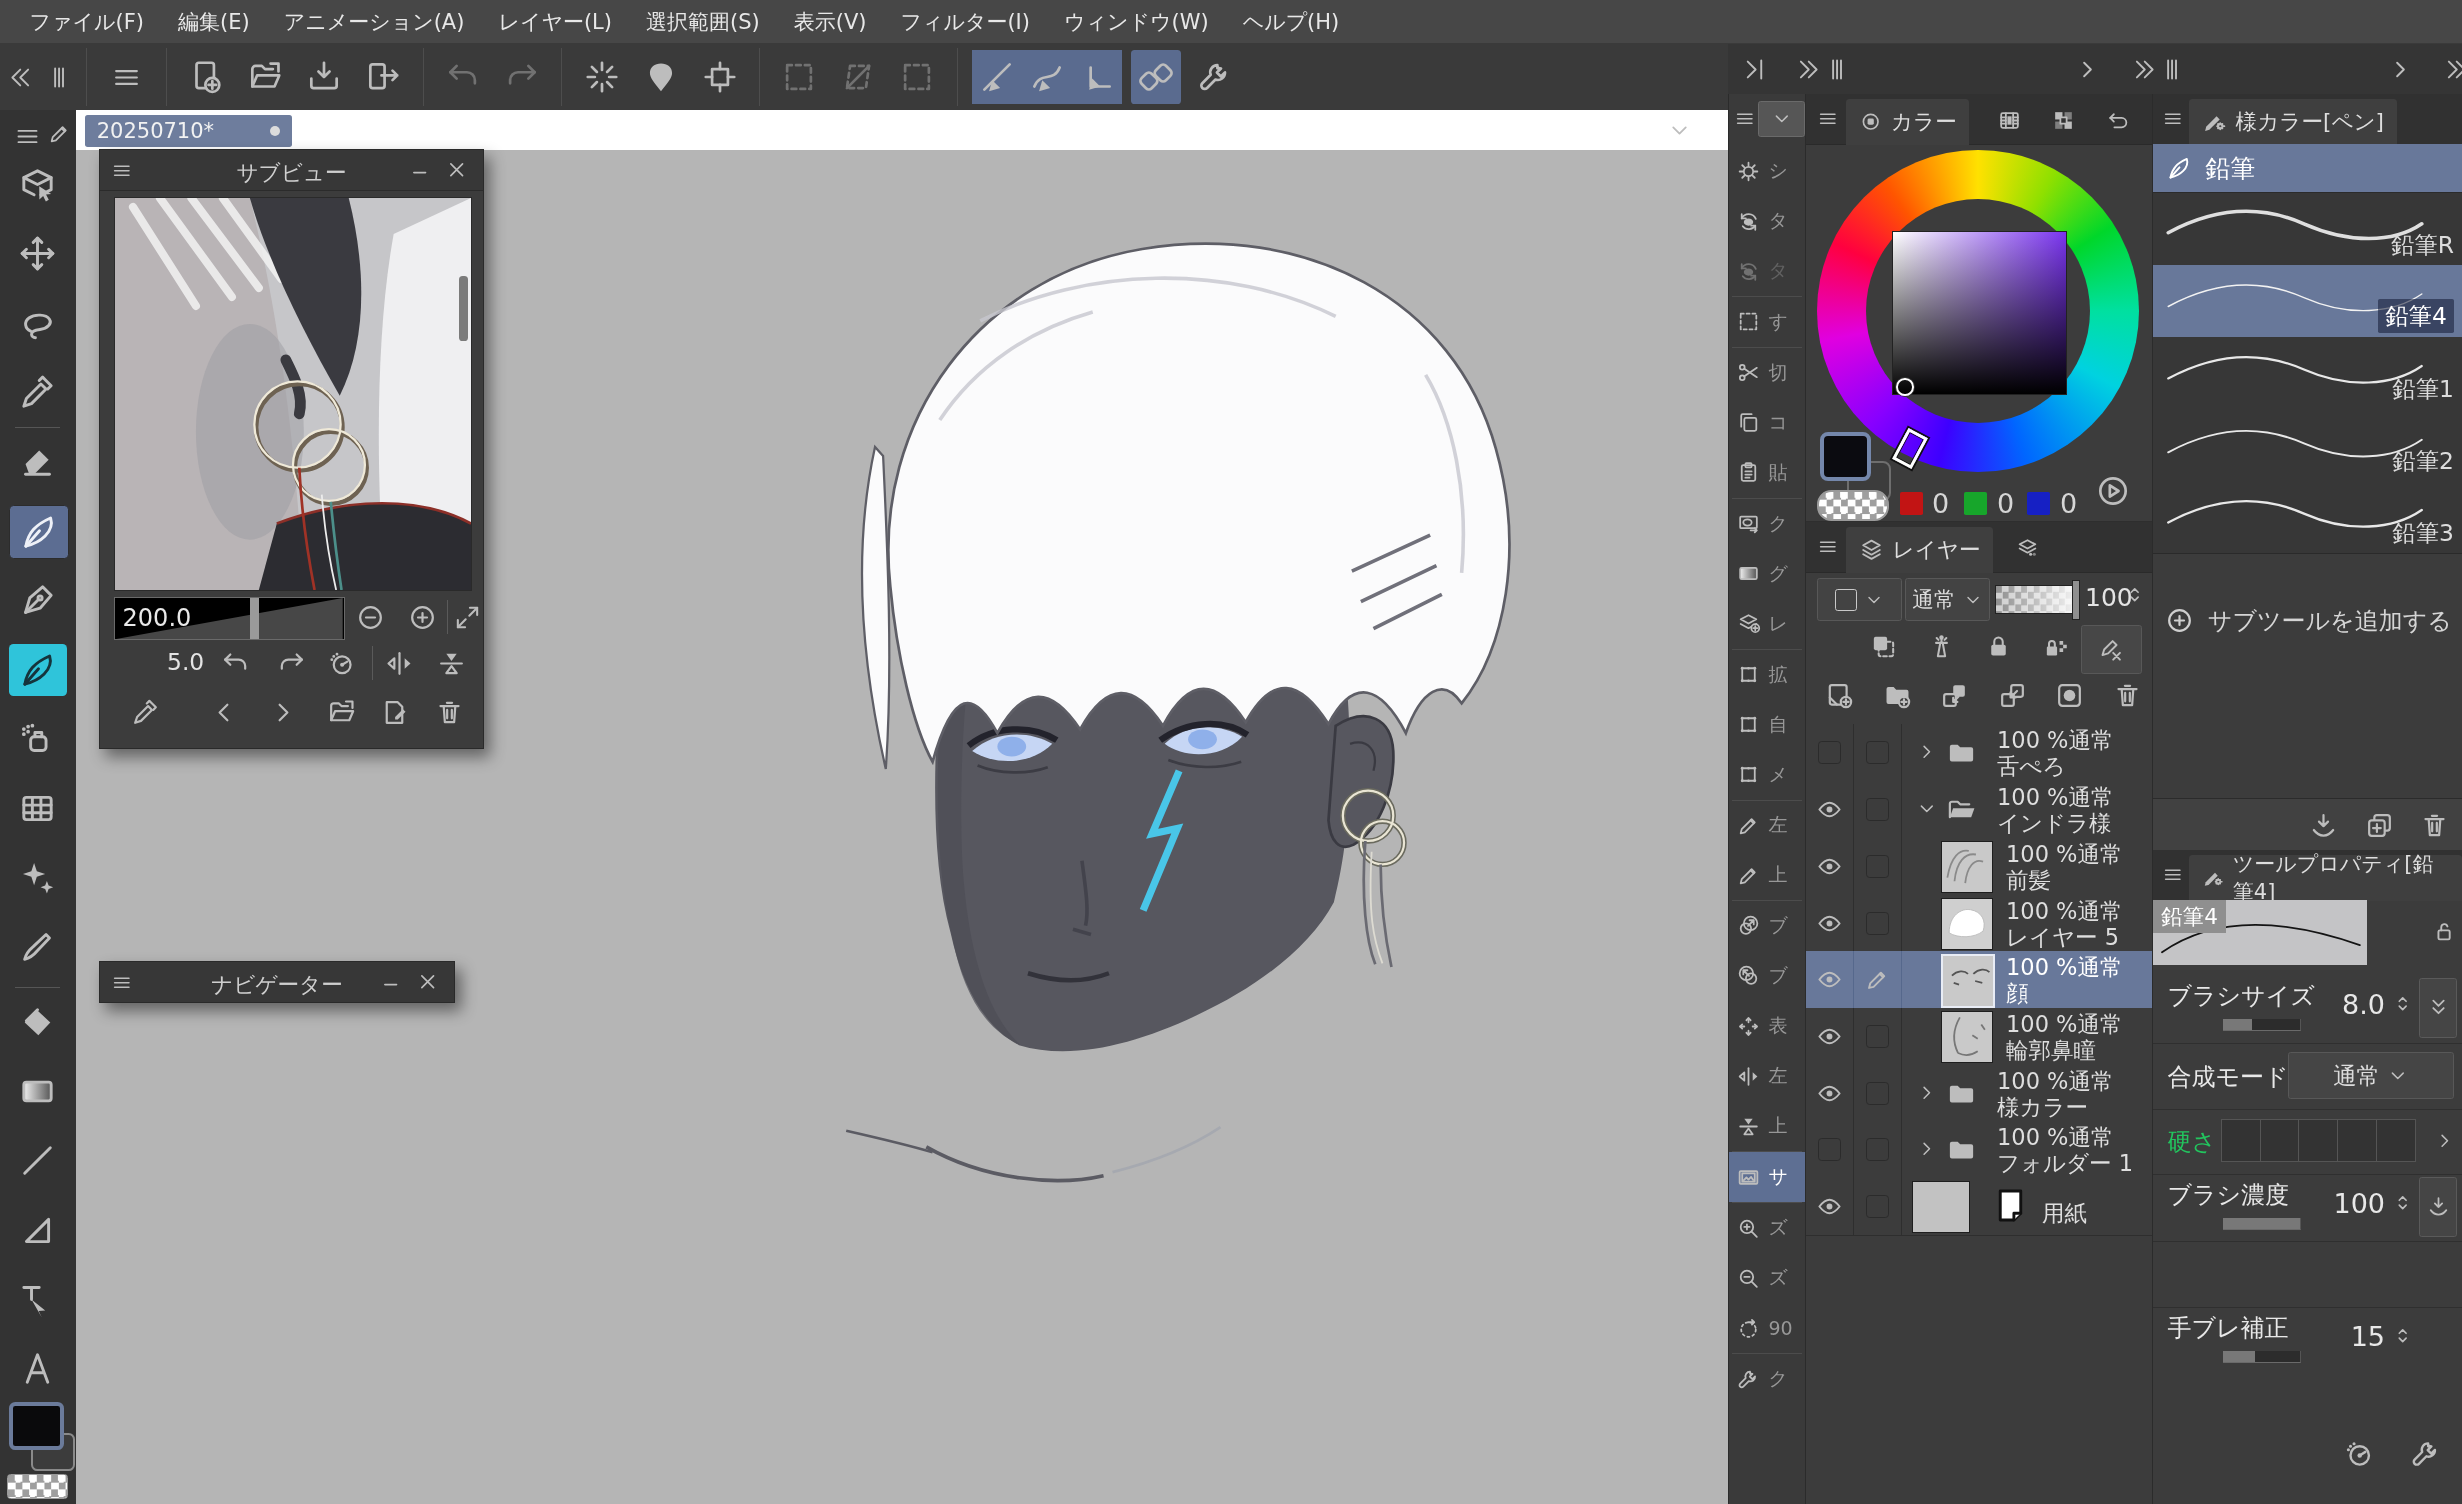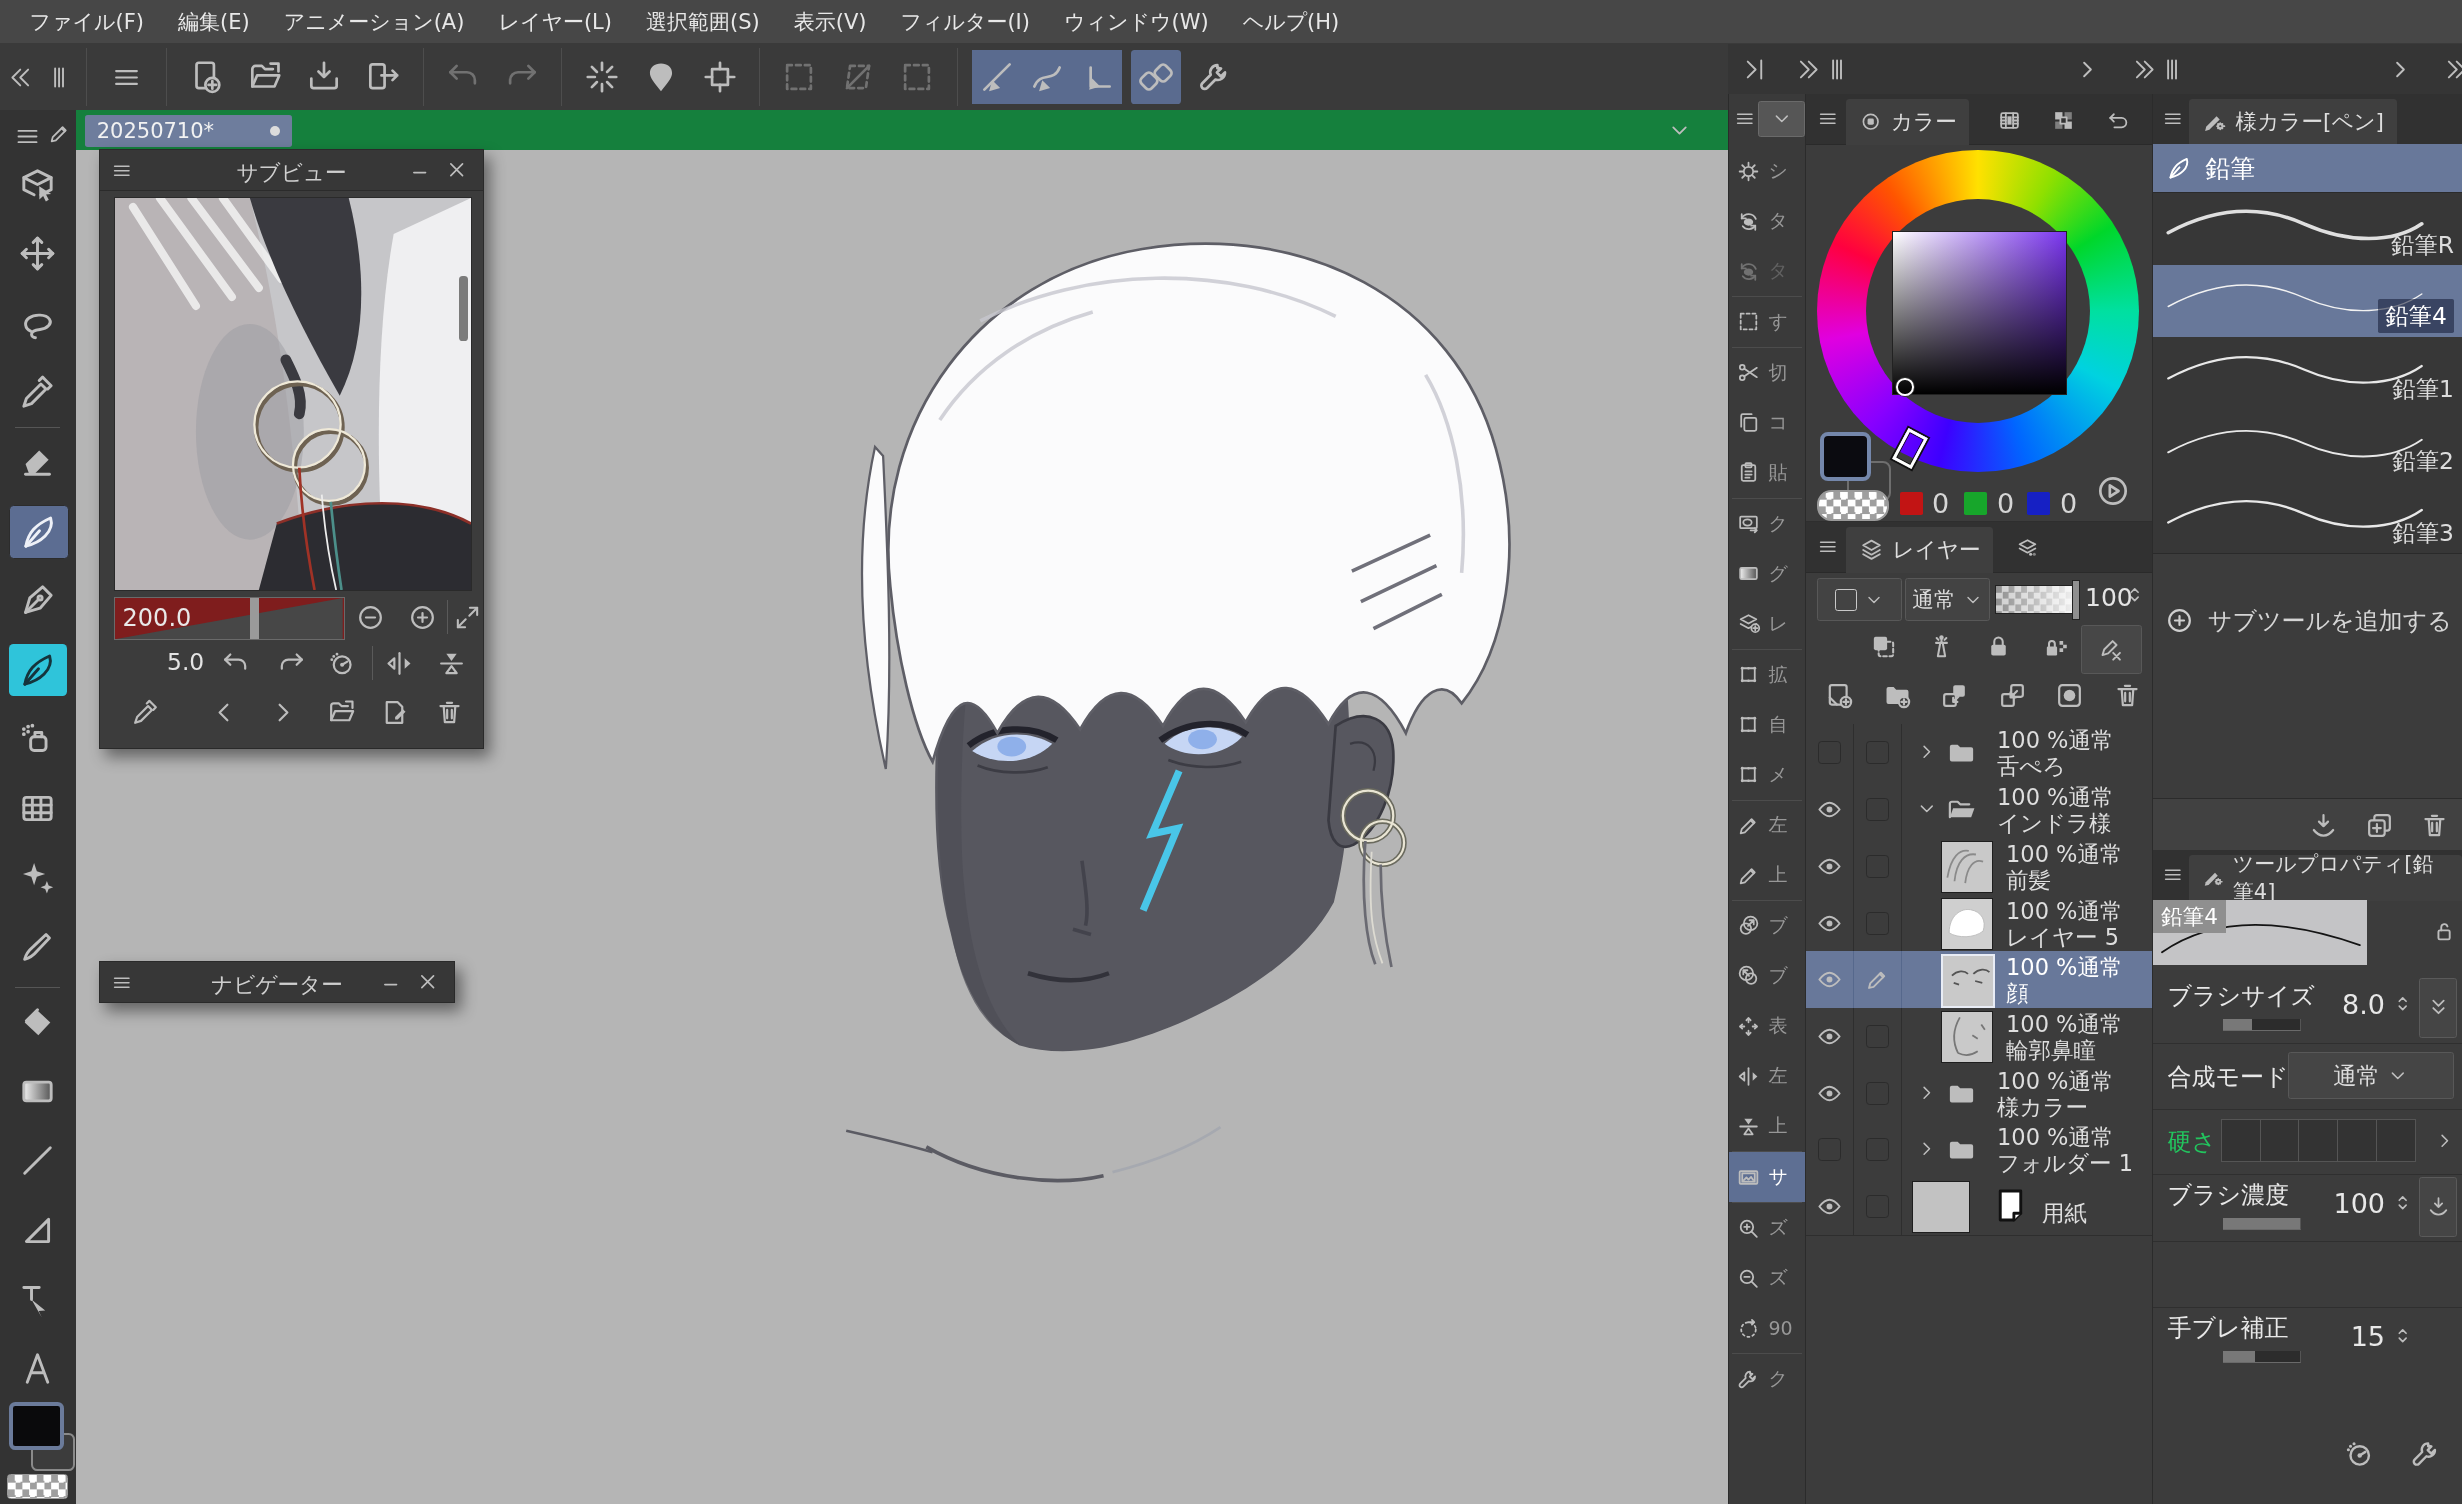--- a/index.html
+++ b/index.html
@@ -28,21 +28,21 @@
   #minibar{left:1728px;top:44px;width:734px;height:50px;background:#353535;border-bottom:0.9px solid #2b2b2b;color:#9a9a9a;}
   #minibar .mi{position:absolute;top:11.7px;}
   
   #lefttools{left:0;top:110px;width:76px;height:1395px;background:#333333;border-right:0.9px solid #2a2a2a;}
   .tool{position:absolute;left:17px;width:41px;height:41px;display:flex;align-items:center;justify-content:center;color:#b9b9b9;}
   .toolbox{position:absolute;left:9px;width:58px;height:52px;border-radius:4.5px;display:flex;align-items:center;justify-content:center;}
   .lsep{position:absolute;left:15.3px;width:45px;height:0.9px;background:#565656;}
   .chk{background:repeating-conic-gradient(#ffffff 0 25%,#9e9e9e 0 50%) 0 0/14.4px 14.4px;}
   
   #canvasarea{left:76px;top:110px;width:1652px;height:1395px;}
-  #tabbar{left:0;top:0;width:1652px;height:40px;background:#15803d;border-bottom:0.9px solid #2f2f2f;}
+  #tabbar{left:0;top:0;width:1652px;height:40px;background:#ffffff;border-bottom:0.9px solid #2f2f2f;}
   #ctab{left:9px;top:4.5px;width:207px;height:32px;background:#6e7d9d;border-radius:2.7px;color:#f2f2f2;
         font-size:21px;display:flex;align-items:center;padding-left:11.7px;box-sizing:border-box;}
   #ctabdot{position:absolute;right:11.7px;top:11.7px;width:10px;height:10px;border-radius:50%;background:#dcdcdc;}
   #canvas{left:0;top:40px;width:1652px;height:1355px;background:#b5b5b5;overflow:hidden;}
   
   #quick{left:1728px;top:94px;width:78px;height:1410px;background:#3a3a3a;border-left:0.9px solid #2b2b2b;
          border-right:0.9px solid #2b2b2b;box-sizing:border-box;}
   #qhead{position:relative;height:52px;}
   .qrow{height:50px;display:flex;align-items:center;padding-left:7.2px;box-sizing:border-box;gap:7.2px;color:#a8a8a8;}
   .qlab{font-size:19px;color:#979797;white-space:nowrap;overflow:hidden;width:34px;}
@@ -108,21 +108,21 @@
   .tpsep{position:absolute;left:0;width:310px;height:0.9px;background:#2f2f2f;}
   .hcell{position:absolute;top:0;width:40px;height:43px;background:#333;border:0.9px solid #555;box-sizing:border-box;}
   
   .float{position:absolute;background:#3c3c3c;box-shadow:6.3px 8px 14.4px rgba(0,0,0,.45);border:0.9px solid #2a2a2a;z-index:20;}
   .ftitle{position:relative;height:40px;background:#373737;border-bottom:0.9px solid #2b2b2b;}
   .ftxt{position:absolute;left:0;right:0;top:8px;text-align:center;font-size:21.6px;color:#cfcfcf;}
   #svimg{position:absolute;left:13.5px;top:47px;width:356px;height:392px;background:#c6c6c9;border:0.9px solid #2a2a2a;overflow:hidden;}
   #svscroll{position:absolute;left:359px;top:126px;width:9px;height:65px;background:#7b7b7b;border-radius:3.6px;z-index:2;}
   .svrow{position:absolute;left:0;width:383px;height:45px;}
   .svbtn{position:absolute;top:3.6px;width:40px;height:38px;display:flex;align-items:center;justify-content:center;color:#b9b9b9;}
-  #svslider{position:absolute;left:14.4px;top:1.8px;width:229px;height:41px;background:#7f1d1d;border:0.9px solid #6a6a6a;overflow:hidden;}
+  #svslider{position:absolute;left:14.4px;top:1.8px;width:229px;height:41px;background:#000000;border:0.9px solid #6a6a6a;overflow:hidden;}
   #svsval{position:absolute;left:7.2px;top:6.3px;font-size:24px;color:#e9e9e9;z-index:2;}
   #svshandle{position:absolute;left:135px;top:0;width:9px;height:41px;background:#9a9a9a;z-index:2;}
   .vsep{position:absolute;top:5.4px;width:0.9px;height:34px;background:#5a5a5a;}
 </style>
 </head>
 <body>
 
 <svg width="0" height="0" style="position:absolute">
 <defs>
 <linearGradient id="lg" x1="0" y1="0" x2="1" y2="0">

